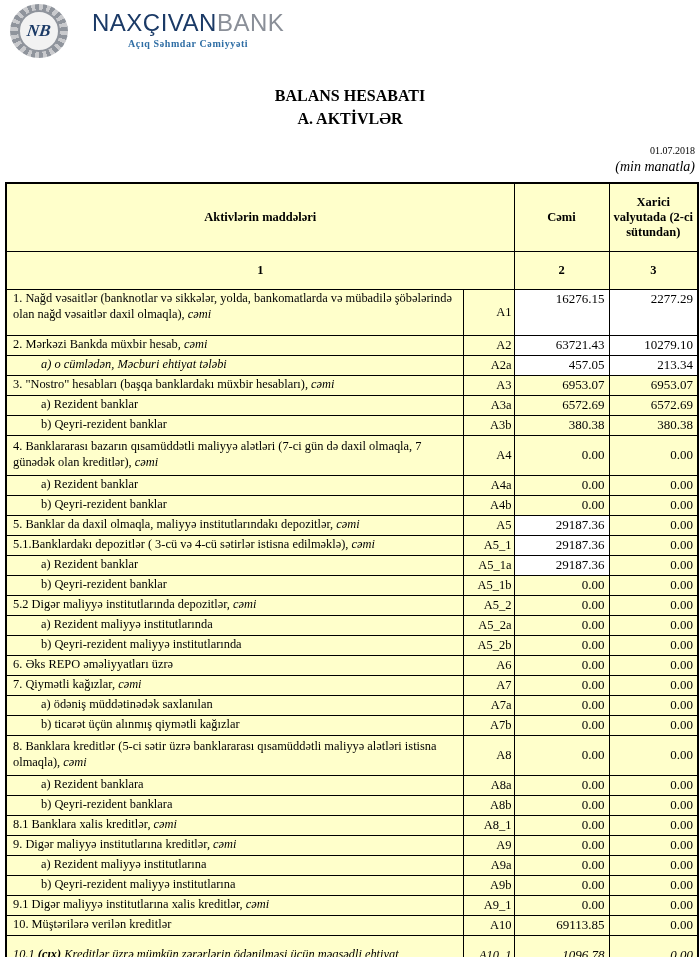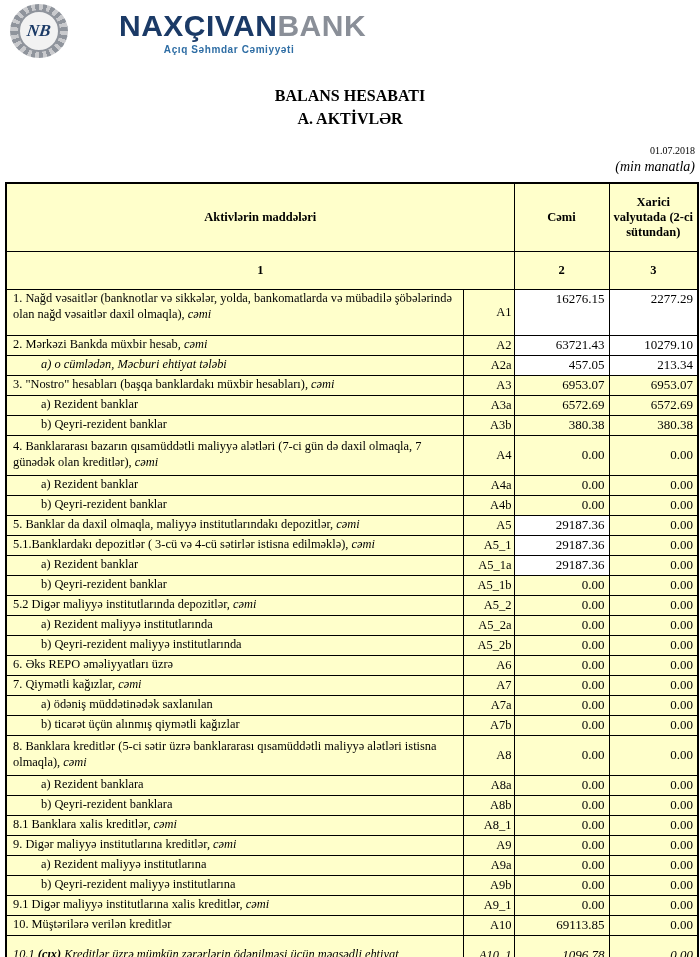--- a/index.html
+++ b/index.html
@@ -17,25 +17,25 @@
   .emblem-inner{
     width:38px;height:38px;border-radius:50%;background:#f2f2f2;
     border:2px solid var(--emblem-dark);
     display:flex;align-items:center;justify-content:center;
   }
   .monogram{
     font-family:"Liberation Serif",serif;font-style:italic;font-weight:bold;
     font-size:17px;color:var(--brand-primary);transform:skewX(-8deg);
   }
   .wordmark{margin-left:24px;margin-top:7px;text-align:center;}
-  .wm-line{font-family:"Liberation Sans",sans-serif;font-weight:bold;font-size:30px;letter-spacing:.5px;line-height:1;margin-left:27px;}
+  .wm-line{font-family:"Liberation Sans",sans-serif;font-weight:normal;font-size:24px;letter-spacing:.5px;line-height:1;}
   .wm1{color:var(--brand-primary);}
   .wm2{color:var(--brand-secondary);}
   .wm-sub{
-    font-family:Liberation Sans, sans-serif;font-weight:bold;font-size:10px;
+    font-family:Liberation Serif, serif;font-weight:bold;font-size:10px;
     letter-spacing:.6px;color:var(--brand-subtitle);margin-top:3px;
   }
   
   .title-block{text-align:center;margin-top:22px;font-weight:bold;font-size:16px;line-height:1.45;}
   .meta-block{text-align:right;margin:14px 5px 0 0;line-height:1.35;}
   .report-date{font-size:10px;}
   .unit-note{font-size:14px;font-style:italic;font-family:Liberation Serif, serif;}
   
   table.assets{
     border-collapse:collapse;table-layout:fixed;

